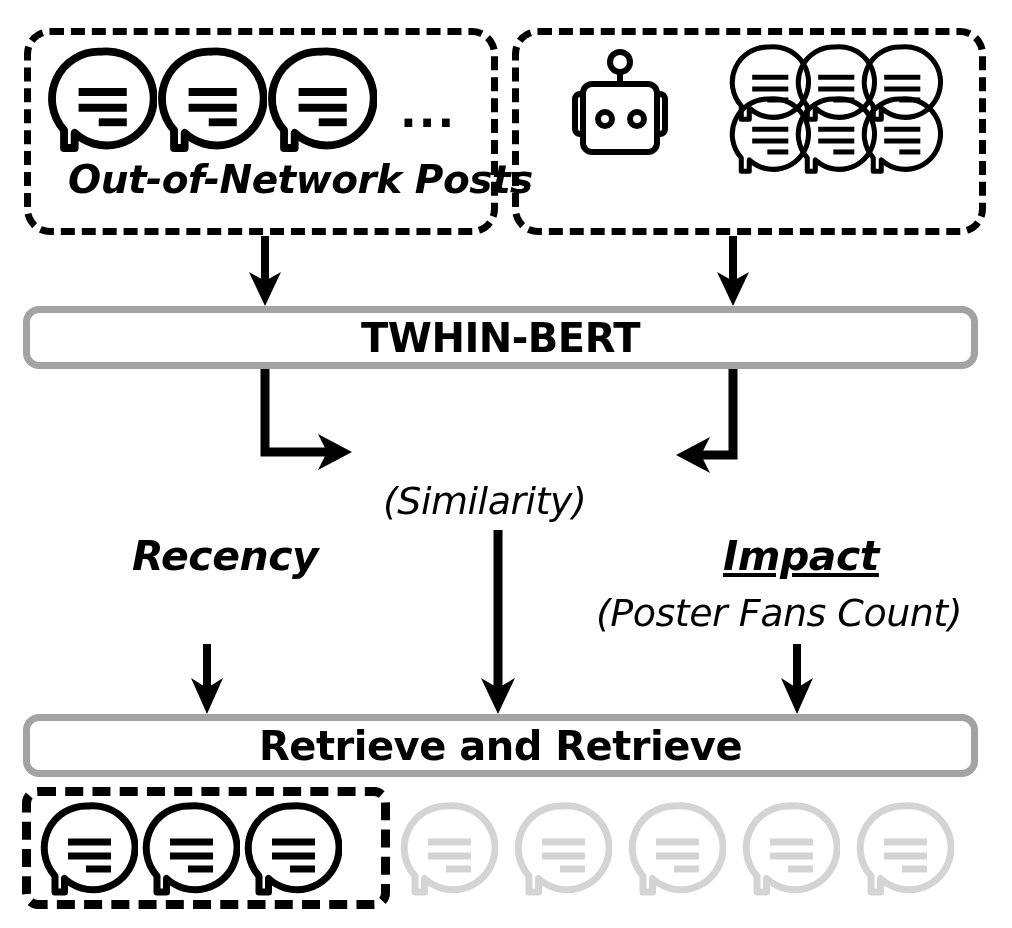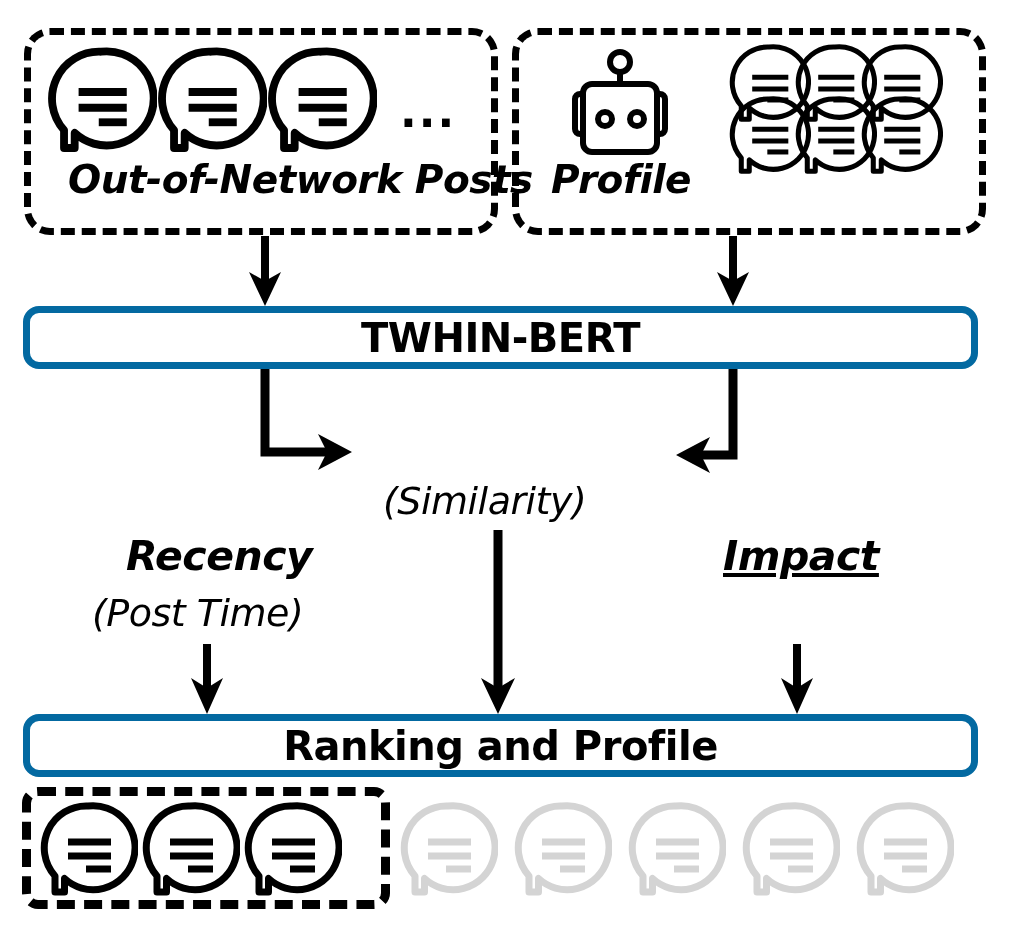--- a/index.html
+++ b/index.html
@@ -25,21 +25,21 @@
     height: 928px;
   }
   .dashed-box {
     position: absolute;
     border: 7px dashed #000000;
     border-radius: 26px;
     box-sizing: border-box;
   }
   .solid-box {
     position: absolute;
-    border: 7px solid #0369a1;
+    border: 7px solid #a3a3a3;
     border-radius: 16px;
     box-sizing: border-box;
     background: #ffffff;
     display: flex;
     align-items: center;
     justify-content: center;
   }
   .box-label {
     position: absolute;
     white-space: nowrap;
@@ -176,37 +176,36 @@
   </div>
   <div class="icon-slot" style="left:859px; top:94px; width:84px; height:84px;">
     <svg viewBox="0 0 100 100" width="84" height="84">
       <path d="M50 6 A42 42 0 1 1 26.5 78.5 L26.5 92 L17 92 L17 76 A42 42 0 0 1 50 6 Z" fill="none" stroke="#000" stroke-width="6" stroke-linejoin="round" stroke-linecap="round"></path>
       <line x1="30" y1="42" x2="73" y2="42" stroke="#000" stroke-width="6"></line>
       <line x1="30" y1="56" x2="73" y2="56" stroke="#000" stroke-width="6"></line>
       <line x1="48" y1="69" x2="73" y2="69" stroke="#000" stroke-width="6"></line>
     </svg>
   </div>
 
-  <div class="box-label lbl-group" style="left:551px; top:160px;">Profile</div>
 
 
   <div class="solid-box" style="left:23px; top:306px; width:955px; height:63px;">
     <span class="box-title">TWHIN-BERT</span>
   </div>
 
   <div class="solid-box" style="left:23px; top:714px; width:955px; height:63px;">
-    <span class="box-title">Ranking and Profile</span>
-  </div>
-
-  <div class="box-label lbl-bold-italic" style="left:126px; top:536px;">Recency</div>
-  <div class="box-label lbl-italic" style="left:92px; top:594px;">(Post Time)</div>
+    <span class="box-title">Retrieve and Retrieve</span>
+  </div>
+
+  <div class="box-label lbl-bold-italic" style="left:132px; top:536px;">Recency</div>
 
   <div class="box-label lbl-italic" style="left:383px; top:482px;">(Similarity)</div>
 
   <div class="box-label lbl-bold-italic" style="left:723px; top:536px;text-decoration:underline;">Impact</div>
+  <div class="box-label lbl-italic" style="left:596px; top:594px;">(Poster Fans Count)</div>
 
   <svg class="svg-layer" viewBox="0 0 1012 928">
 
     <g>
       <line x1="265" y1="236" x2="265" y2="292" stroke="#000" stroke-width="8"></line>
       <path d="M265 306 L249 272 L265 281 L281 272 Z" fill="#000"></path>
     </g>
 
     <g>
       <line x1="733" y1="236" x2="733" y2="292" stroke="#000" stroke-width="8"></line>

